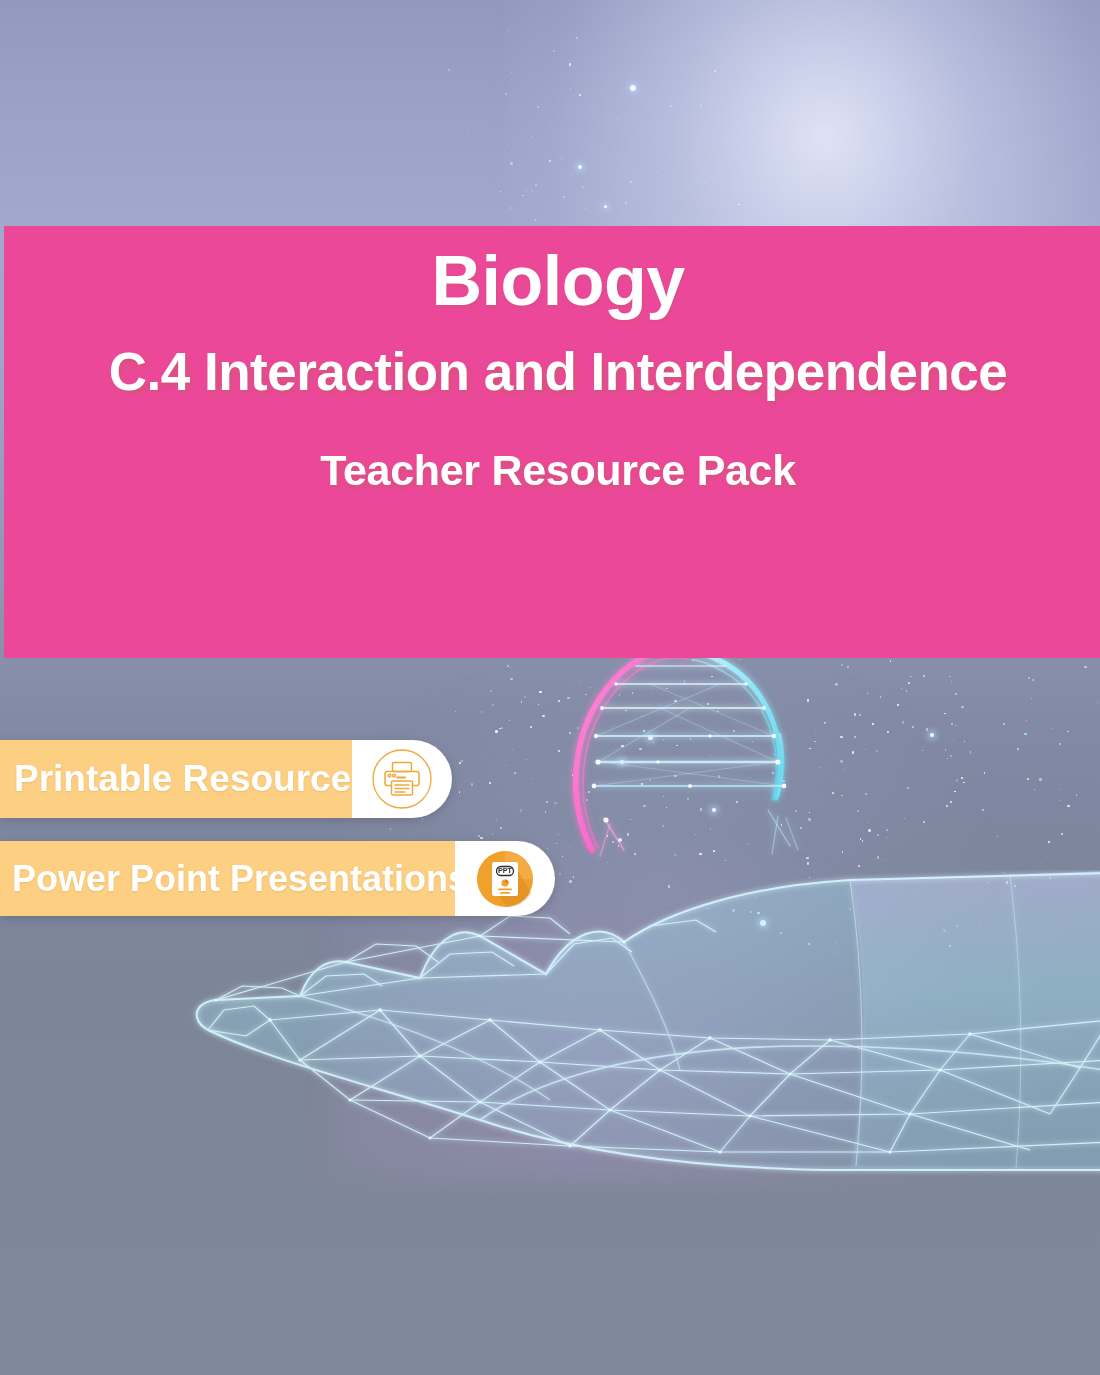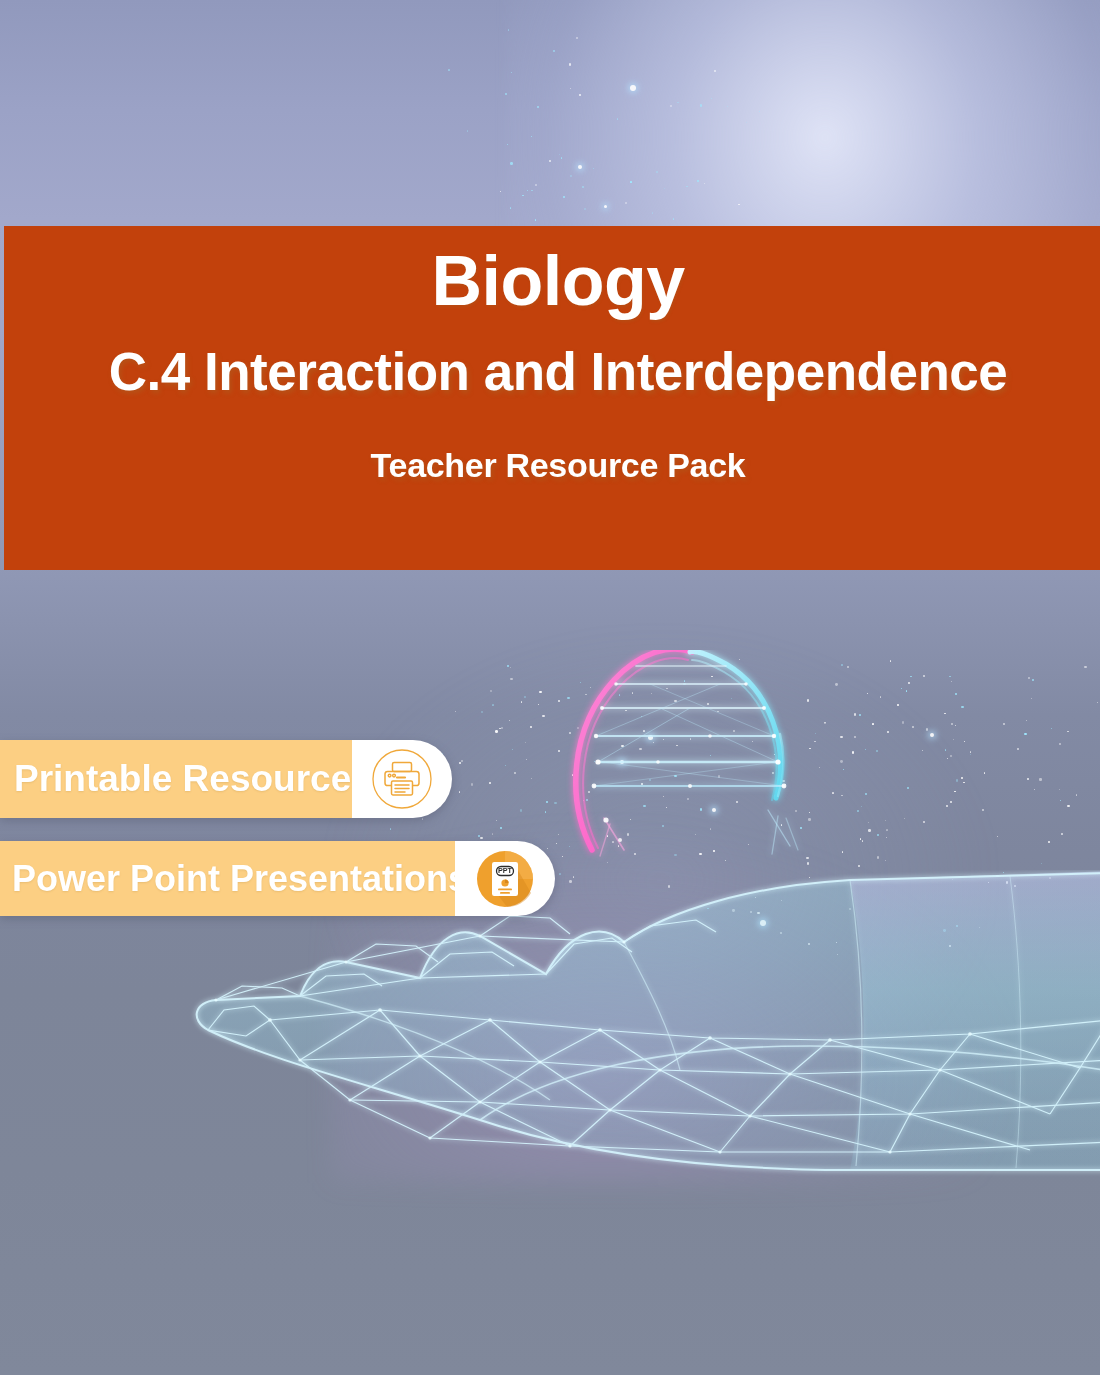--- a/index.html
+++ b/index.html
@@ -105,22 +105,22 @@
     height: 360px;
     pointer-events: none;
   }
 
   
   .banner {
     position: absolute;
     left: 4px;
     top: 226px;
     width: 1096px;
-    height: 344px;
-    background: #c2410c;
+    height: 432px;
+    background: #ec4899;
     box-sizing: border-box;
     padding: 20px 12px 0 24px;
     text-align: center;
     z-index: 5;
   }
   .t-main {
     color: #ffffff;
     font-size: 70px;
     font-weight: bold;
     line-height: 1.02;
@@ -150,21 +150,21 @@
     color: #ffffff;
     font-size: 53px;
     font-weight: bold;
     line-height: 1.08;
     margin: 24px 0 0 0;
     letter-spacing: -0.5px;
     text-shadow: 2px 3px 5px rgba(160,115,45,.35);
   }
   .t-pack {
     color: #ffffff;
-    font-size: 34px;
+    font-size: 43px;
     font-weight: bold;
     line-height: 1.1;
     margin: 46px 0 0 0;
     letter-spacing: -0.3px;
     text-shadow: 2px 3px 5px rgba(160,115,45,.32);
   }
 
   
   .pill {
     position: absolute;

